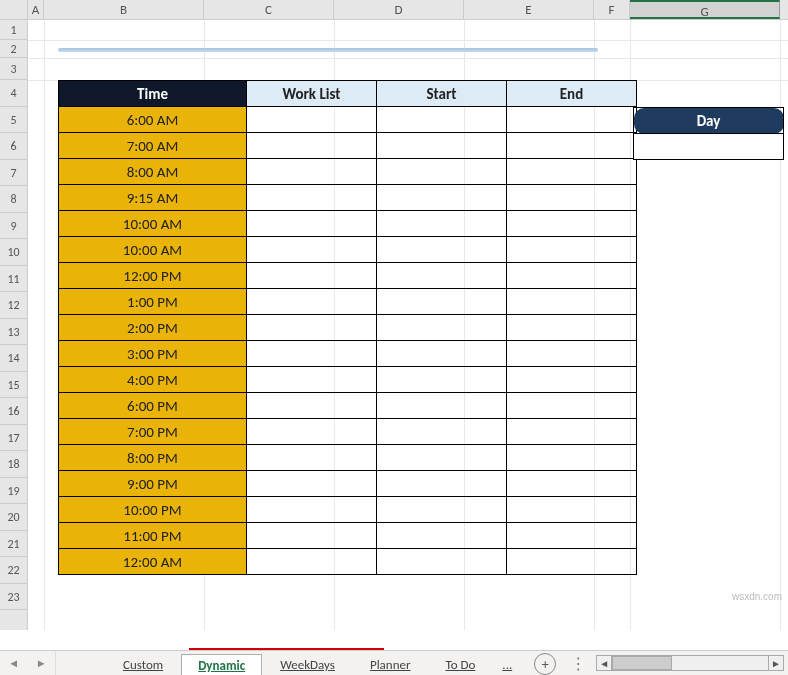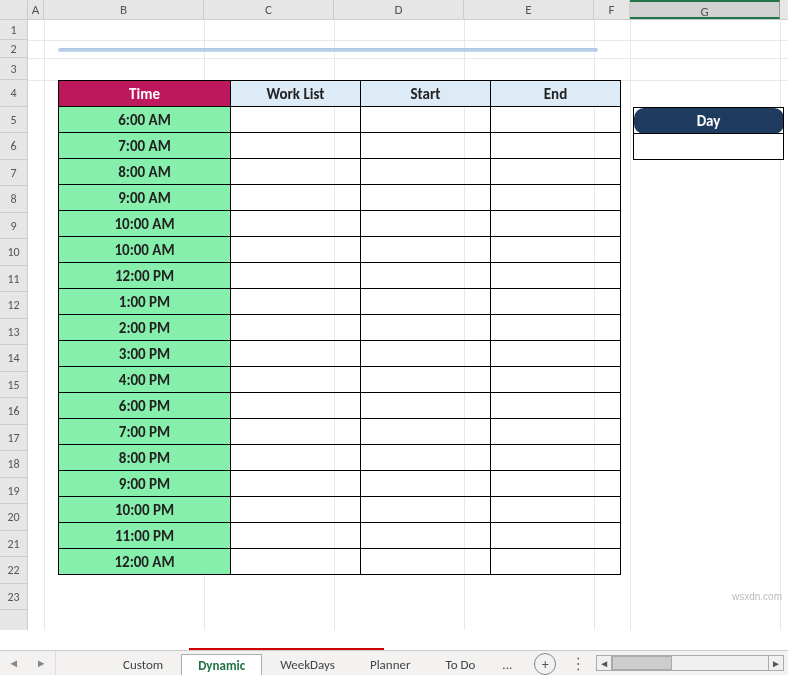--- a/index.html
+++ b/index.html
@@ -26,37 +26,37 @@
     .grid-area { flex: 1; position: relative; background: #fff; }
     .faint-col-lines { position: absolute; inset: 0; pointer-events: none; }
     .faint-col-lines div { position: absolute; top: 0; bottom: 0; width: 1px; background: #e8e8e8; }
     .faint-row-lines { position: absolute; inset: 0; pointer-events: none; }
     .faint-row-lines div { position: absolute; left: 0; right: 0; height: 1px; background: #e8e8e8; }
     
     .accent-rule { position: absolute; left: 30px; top: 28px; width: 540px; height: 4px; background: linear-gradient(#a8c5e6,#c9d9ec); border-radius: 2px; }
     
     .main-table { position: absolute; left: 30px; top: 60px; border-collapse: collapse; }
     .main-table th, .main-table td { border: 1px solid #000; height: 26px; padding: 0 6px; font-size: 15px; }
-    .main-table th { background: #be185d; color: #fff; font-weight: bold; text-align: center; }
+    .main-table th { background: #0f172a; color: #fff; font-weight: bold; text-align: center; }
     .main-table th.pale { background: #DDEBF7; color: #222; }
     .main-table td { text-align: center; }
-    .main-table .time-cell { background: #86efac; font-weight: bold; color: #222; width: 172px; }
+    .main-table .time-cell { background: #eab308; font-weight: normal; color: #222; width: 188px; }
     .main-table .wcol { width: 130px; }
     
     .day-table { position: absolute; left: 605px; top: 87px; border-collapse: collapse; }
     .day-table th, .day-table td { border: 1px solid #000; width: 150px; height: 26px; text-align: center; font-size: 15px; }
     .day-table th { background: #1F3B5F; color: #fff; font-weight: bold; border-radius: 10px; }
     .day-table td { background: #fff; }
     
     .highlight-box { position: absolute; border: 3px solid #d00000; pointer-events: none; }
     
     .tab-strip { position: absolute; bottom: 0; left: 0; right: 0; height: 25px; background: #f3f2f1; border-top: 1px solid #ccc; display: flex; align-items: stretch; }
     .nav-arrows { width: 56px; display: flex; align-items: center; justify-content: space-around; color: #888; font-size: 11px; border-right: 1px solid #ddd; }
     .tabs { display: flex; align-items: flex-end; padding-left: 50px; }
-    .tab { padding: 0 16px; height: 22px; line-height: 22px; font-size: 13px; color: #444; border: 1px solid transparent; border-bottom: none; margin-right: 1px; cursor: pointer; }
+    .tab { padding: 0 16px; height: 22px; line-height: 22px; font-size: 13px; color: #444; border: 1px solid transparent; border-bottom: none; margin-right: 1px; cursor: pointer; text-decoration: underline; }
     .tab.active { background: #fff; border-color: #aeaeae; color: #217346; font-weight: bold; border-bottom: 1px solid #fff; margin-bottom: -1px; }
     .add-sheet { display:flex; align-items:center; justify-content:center; width:22px; height:22px; border:1px solid #888; border-radius:50%; margin: 1px 8px 0 12px; font-size: 14px; color:#555; cursor:pointer; }
     .vdots { color:#777; align-self:center; font-size:16px; margin:0 6px; }
     .hscroll { flex:1; display:flex; align-items:center; padding:0 4px; }
     .hscroll .btn { width:16px; height:16px; border:1px solid #aaa; background:#f0f0f0; font-size:10px; display:flex; align-items:center; justify-content:center; color:#555; }
     .hscroll .track { flex:1; height:16px; background:#f0f0f0; border:1px solid #aaa; margin:0 -1px; position:relative; }
     .hscroll .thumb { position:absolute; left:0; top:0; bottom:0; width:60px; background:#cdcdcd; border:1px solid #aaa; }
     
     .watermark { position:absolute; right:6px; bottom:28px; font-size:10px; color:#bbb; font-family: Arial, sans-serif; }
   </style>
@@ -139,21 +139,21 @@
             <td></td>
             <td></td>
           </tr>
       <tr>
             <td class="time-cell">8:00 AM</td>
             <td></td>
             <td></td>
             <td></td>
           </tr>
       <tr>
-            <td class="time-cell">9:00 AM</td>
+            <td class="time-cell">9:15 AM</td>
             <td></td>
             <td></td>
             <td></td>
           </tr>
       <tr>
             <td class="time-cell">10:00 AM</td>
             <td></td>
             <td></td>
             <td></td>
           </tr>

